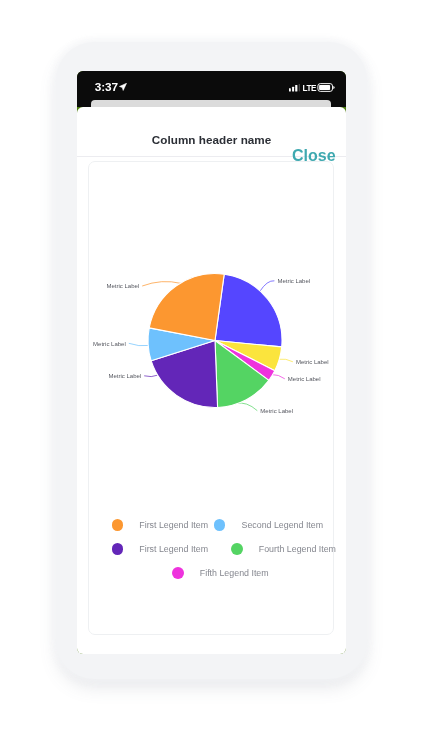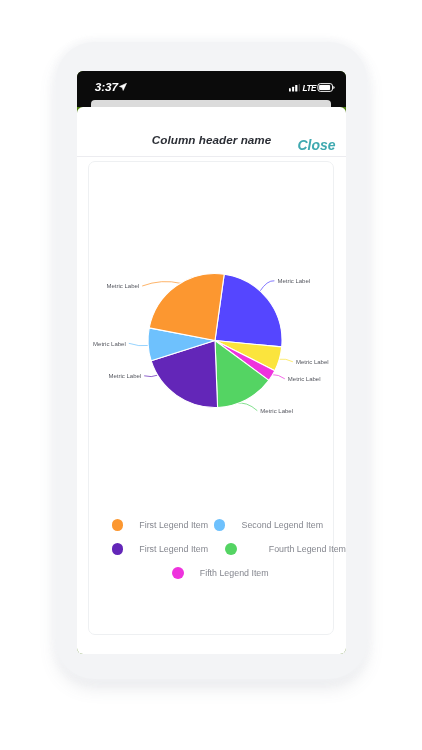--- a/index.html
+++ b/index.html
@@ -2,33 +2,33 @@
 <html><head>
 <meta charset="utf-8">
 <style>
   html,body{margin:0;padding:0;}
   body{width:422px;height:750px;background:#ffffff;font-family:"Liberation Sans",sans-serif;overflow:hidden;}
   .stage{position:relative;width:422px;height:750px;background:#fff;}
 
   .phone{position:absolute;left:56px;top:41.5px;width:311px;height:637px;background:#f3f4f6;border-radius:38px;
          box-shadow:0 0 7px 2px rgba(243,244,246,0.9), 0 9px 17px -1px rgba(105,113,132,0.17);}
 
-  .screen{position:absolute;left:21.3px;top:29.6px;width:268.5px;height:583px;border-radius:6px;overflow:hidden;background:#4d7c0f;font-style:italic;}
+  .screen{position:absolute;left:21.3px;top:29.6px;width:268.5px;height:583px;border-radius:6px;overflow:hidden;background:#4d7c0f;}
 
   .statusbar{position:absolute;left:0;top:0;width:268.5px;height:36px;background:#0b0b0b;}
   .sb-time{position:absolute;left:17.4px;top:9.3px;color:#fff;font-size:11.8px;font-weight:700;letter-spacing:-0.12px;}
   .sb-loc{position:absolute;left:41.3px;top:12.3px;}
   .sb-right{position:absolute;left:211.6px;top:11.6px;}
 
   .graycard{position:absolute;left:13.4px;top:29.0px;width:240.3px;height:20px;background:#dbdbdb;border-radius:4px 4px 0 0;}
   .sheet{position:absolute;left:0;top:35.8px;width:268.5px;bottom:0;background:#fff;border-radius:6px 6px 0 0;}
 
   .hdr{position:absolute;left:0;top:0;width:268.5px;height:33px;border-bottom:1px solid #ececf0;margin-top:16px;}
   .hdr-title{position:absolute;left:0;right:0;top:10.2px;text-align:center;font-size:11.7px;font-weight:700;color:#2c2f36;letter-spacing:0.04px;}
-  .hdr-close{position:absolute;right:10.2px;top:14px;font-size:14px;font-weight:700;color:#3fa9b0;}
+  .hdr-close{position:absolute;right:10.2px;top:24px;font-size:16px;font-weight:700;color:#3fa9b0;}
 
   .card{position:absolute;left:11.2px;top:54.3px;width:243.6px;height:471.8px;border:1px solid #eef0f2;border-radius:7px;background:#fff;}
 
   .chartsvg{position:absolute;left:0;top:0;}
   .lbl{font-family:"Liberation Sans",sans-serif;font-size:6px;fill:#55575f;}
 
   .legend{position:absolute;left:0;right:0;top:0;}
   .lrow{position:absolute;display:flex;align-items:center;}
   .ldot{width:11.8px;height:11.8px;border-radius:50%;flex:none;}
   .ltxt{margin-left:16px;font-size:8.85px;color:#85878f;white-space:nowrap;}
@@ -110,21 +110,21 @@
         <span class="ltxt">First Legend Item</span>
       </div>
       <div class="lrow" style="left: 213.7px; top: 518.8px;">
         <span class="ldot" style="background: rgb(110, 193, 253);"></span>
         <span class="ltxt">Second Legend Item</span>
       </div>
       <div class="lrow" style="left: 111.5px; top: 542.8px;">
         <span class="ldot" style="background: rgb(99, 38, 184);"></span>
         <span class="ltxt">First Legend Item</span>
       </div>
-      <div class="lrow" style="left: 225px; top: 542.8px; gap: 16px;">
+      <div class="lrow" style="left: 231px; top: 542.8px;">
         <span class="ldot" style="background: rgb(84, 212, 99);"></span>
         <span class="ltxt">Fourth Legend Item</span>
       </div>
       <div class="lrow" style="left: 172px; top: 566.8px;">
         <span class="ldot" style="background: rgb(238, 51, 221);"></span>
         <span class="ltxt">Fifth Legend Item</span>
       </div>
     </div>
 
 </div>

